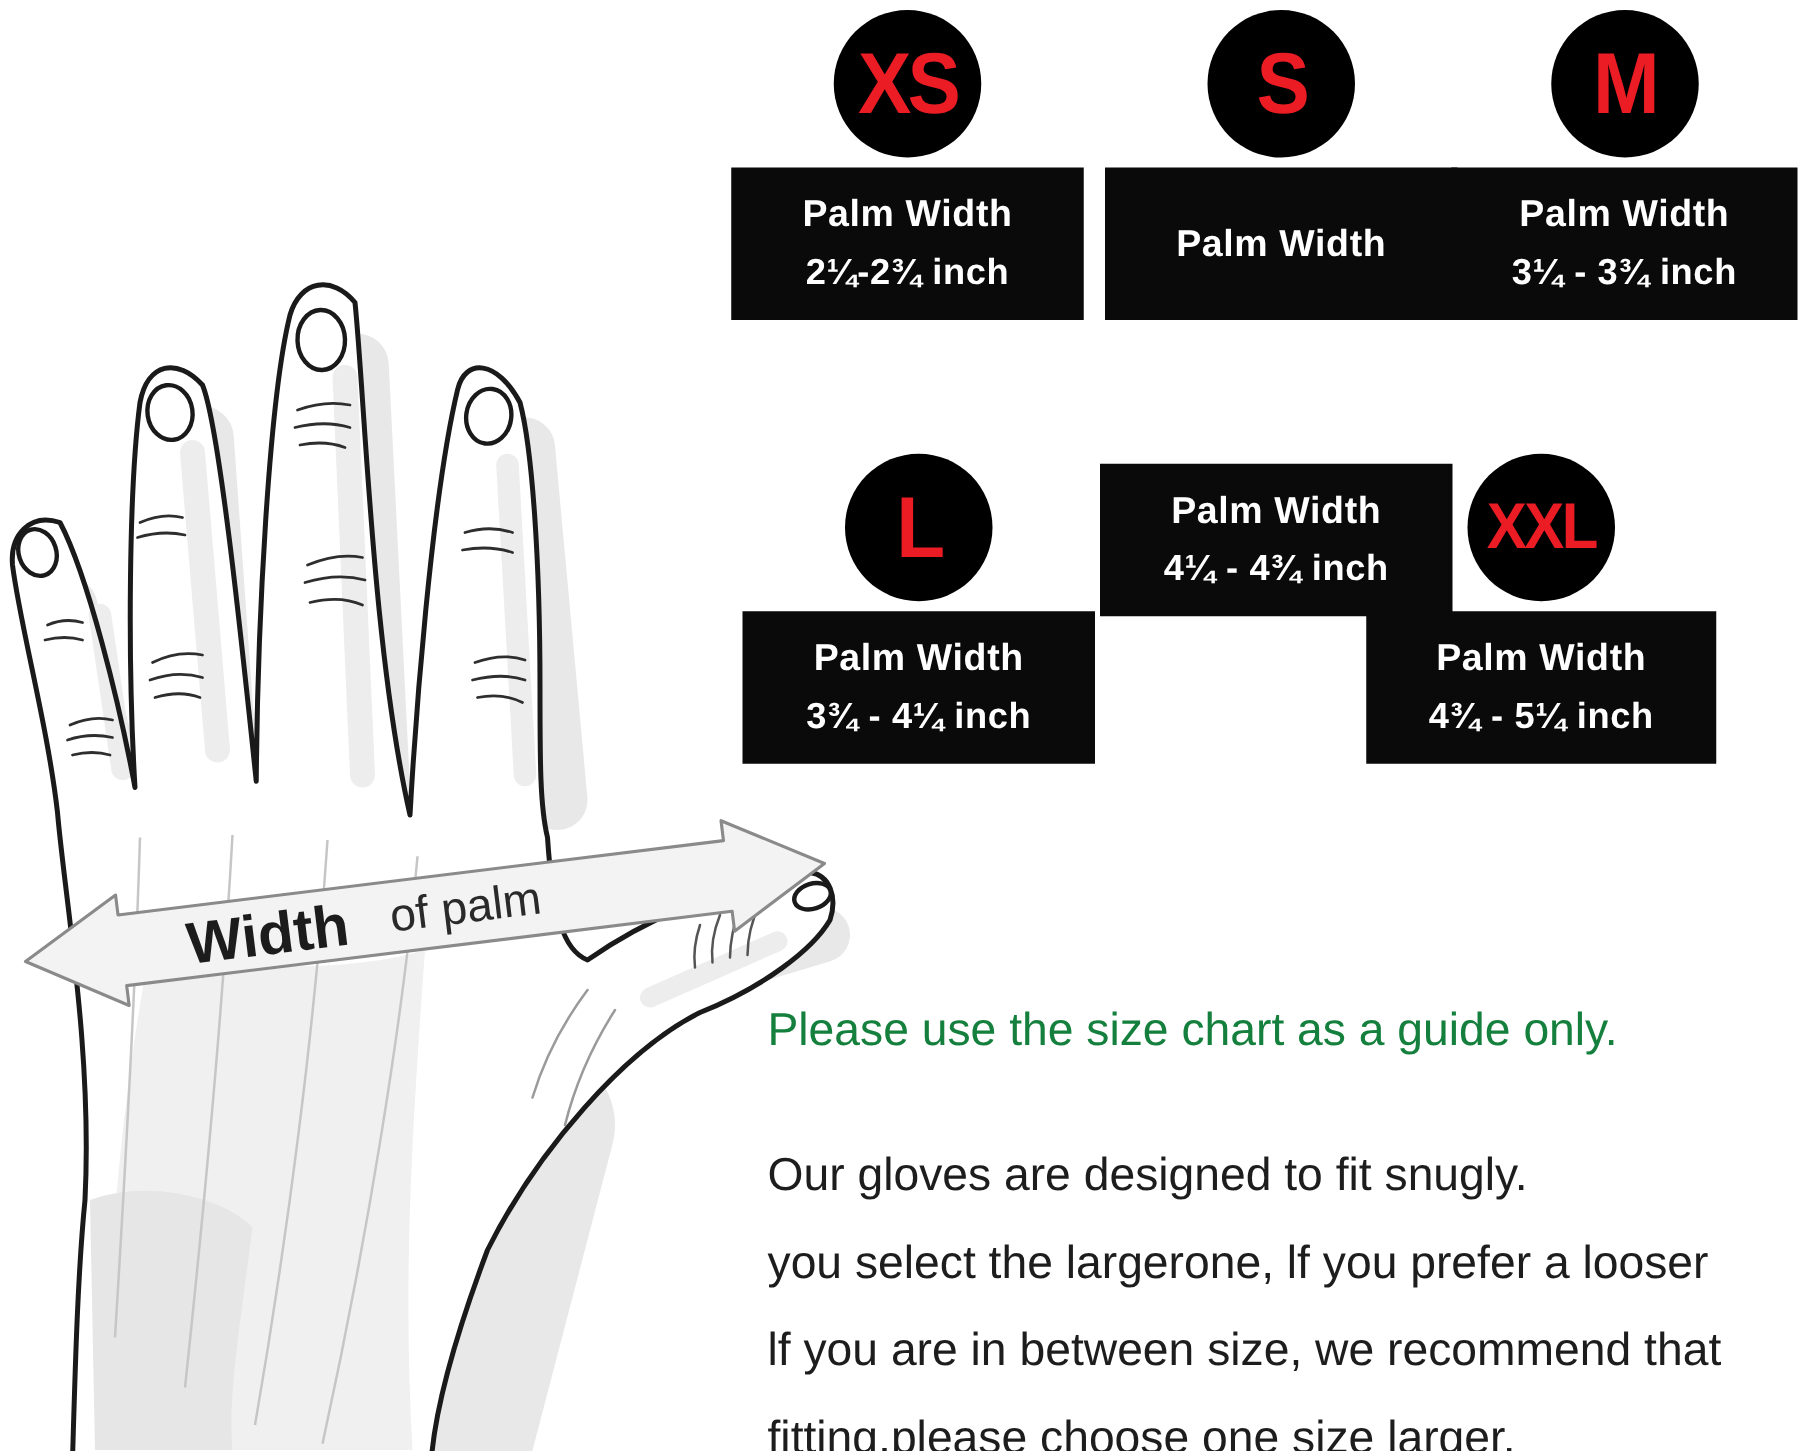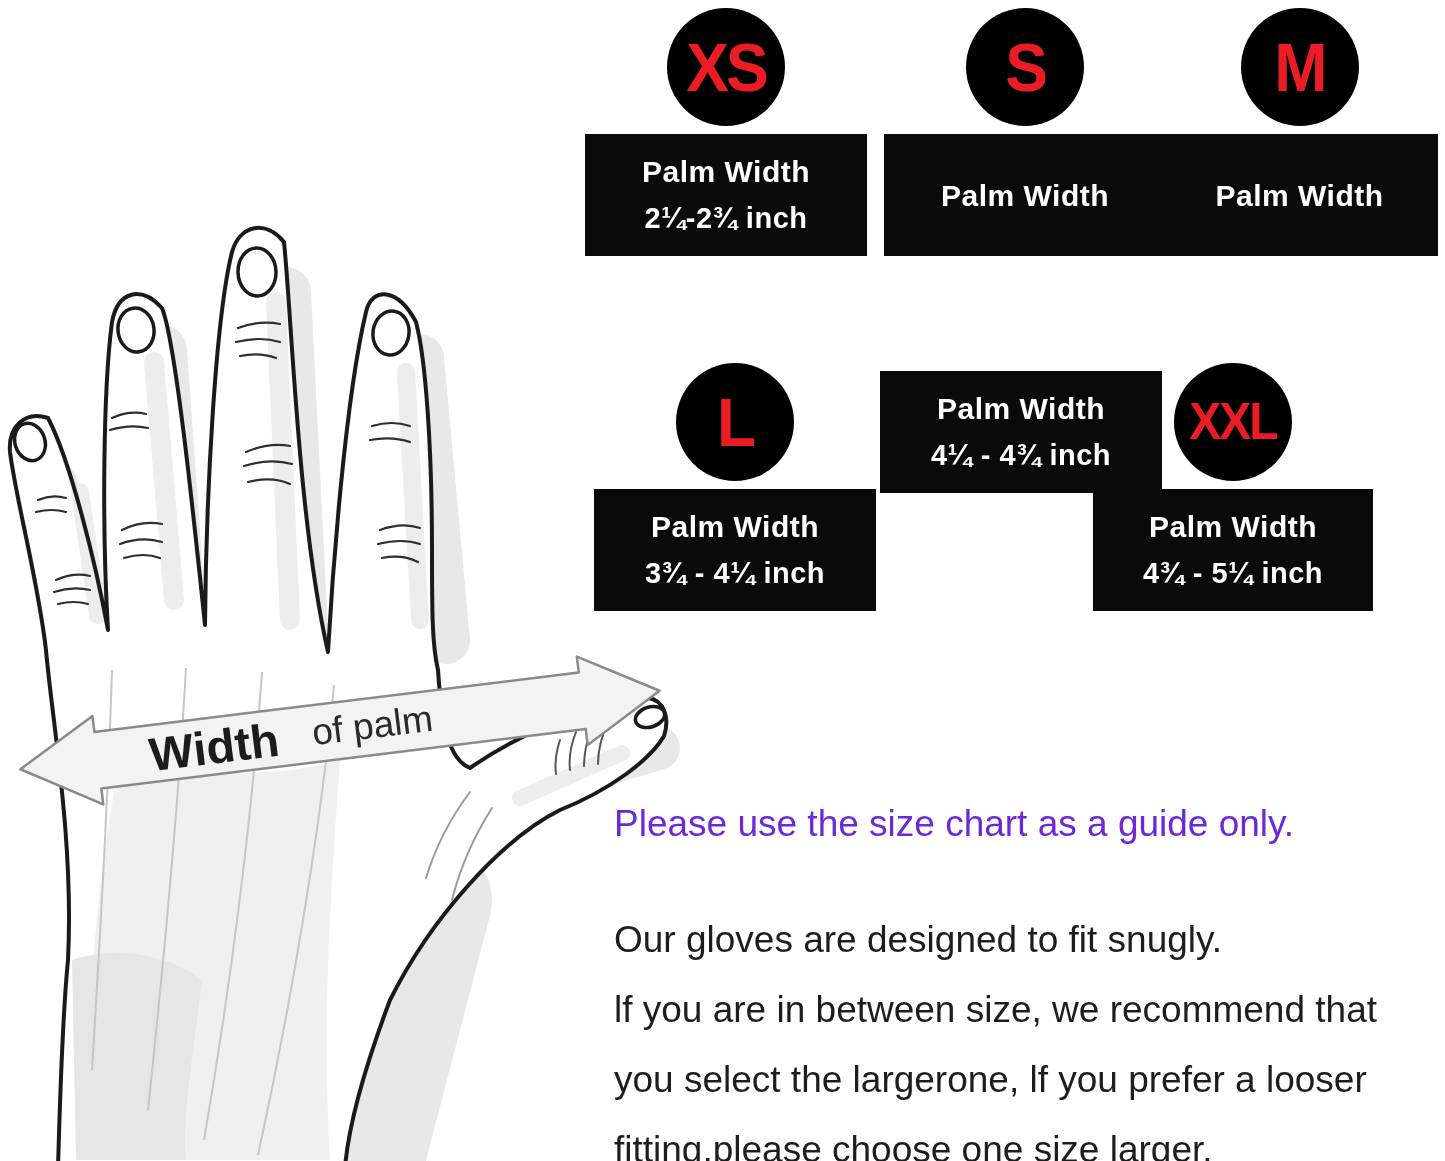--- a/index.html
+++ b/index.html
@@ -26,21 +26,21 @@
   .c5 .badge-label{font-size:60px;}
   .c6 .badge-label{font-size:48px;letter-spacing:-2px;}
   .info-box{
     margin-top:8px;width:100%;height:122px;background:#0a0a0a;color:#ffffff;
     display:flex;flex-direction:column;align-items:center;justify-content:center;gap:15px;
   }
   .palm-heading{font-size:30px;font-weight:700;letter-spacing:0.5px;line-height:1.1;}
   .palm-range{font-size:29px;font-weight:700;letter-spacing:0.5px;line-height:1.1;white-space:nowrap;}
   
   .note-guide{
-    position:absolute;left:614px;top:803px;font-size:37px;color:#6d28d9;white-space:nowrap;
+    position:absolute;left:614px;top:803px;font-size:37px;color:#15803d;white-space:nowrap;
   }
   .note-body{position:absolute;left:614px;top:905px;color:#1d1d1d;}
   .note-line{font-size:37px;line-height:70px;white-space:nowrap;}
   
   .hand-svg{position:absolute;left:0;top:200px;width:680px;height:961px;}
 </style>
 </head>
 <body>
 
 <div class="canvas">
@@ -157,20 +157,21 @@
       <div class="palm-heading">Palm Width</div>
     </div>
   </div>
 
   <div class="size-cell c3">
     <div class="badge">
       <span class="badge-label">M</span>
     </div>
     <div class="info-box">
       <div class="palm-heading">Palm Width</div>
+      <div class="palm-range">3¼ - 3¾ inch</div>
     </div>
   </div>
 
   <div class="size-cell c4">
     <div class="badge">
       <span class="badge-label">L</span>
     </div>
     <div class="info-box">
       <div class="palm-heading">Palm Width</div>
       <div class="palm-range">3¾ - 4¼ inch</div>
@@ -191,18 +192,18 @@
     <div class="info-box">
       <div class="palm-heading">Palm Width</div>
       <div class="palm-range">4¾ - 5¼ inch</div>
     </div>
   </div>
 
   <div class="note-guide">Please use the size chart as a guide only.</div>
 
   <div class="note-body">
     <div class="note-line">Our gloves are designed to fit snugly.</div>
+    <div class="note-line">you select the largerone, lf you prefer a looser</div>
     <div class="note-line">lf you are in between size, we recommend that</div>
-    <div class="note-line">you select the largerone, lf you prefer a looser</div>
     <div class="note-line">fitting,please choose one size larger.</div>
   </div>
 
 </div>
 
 </body></html>

